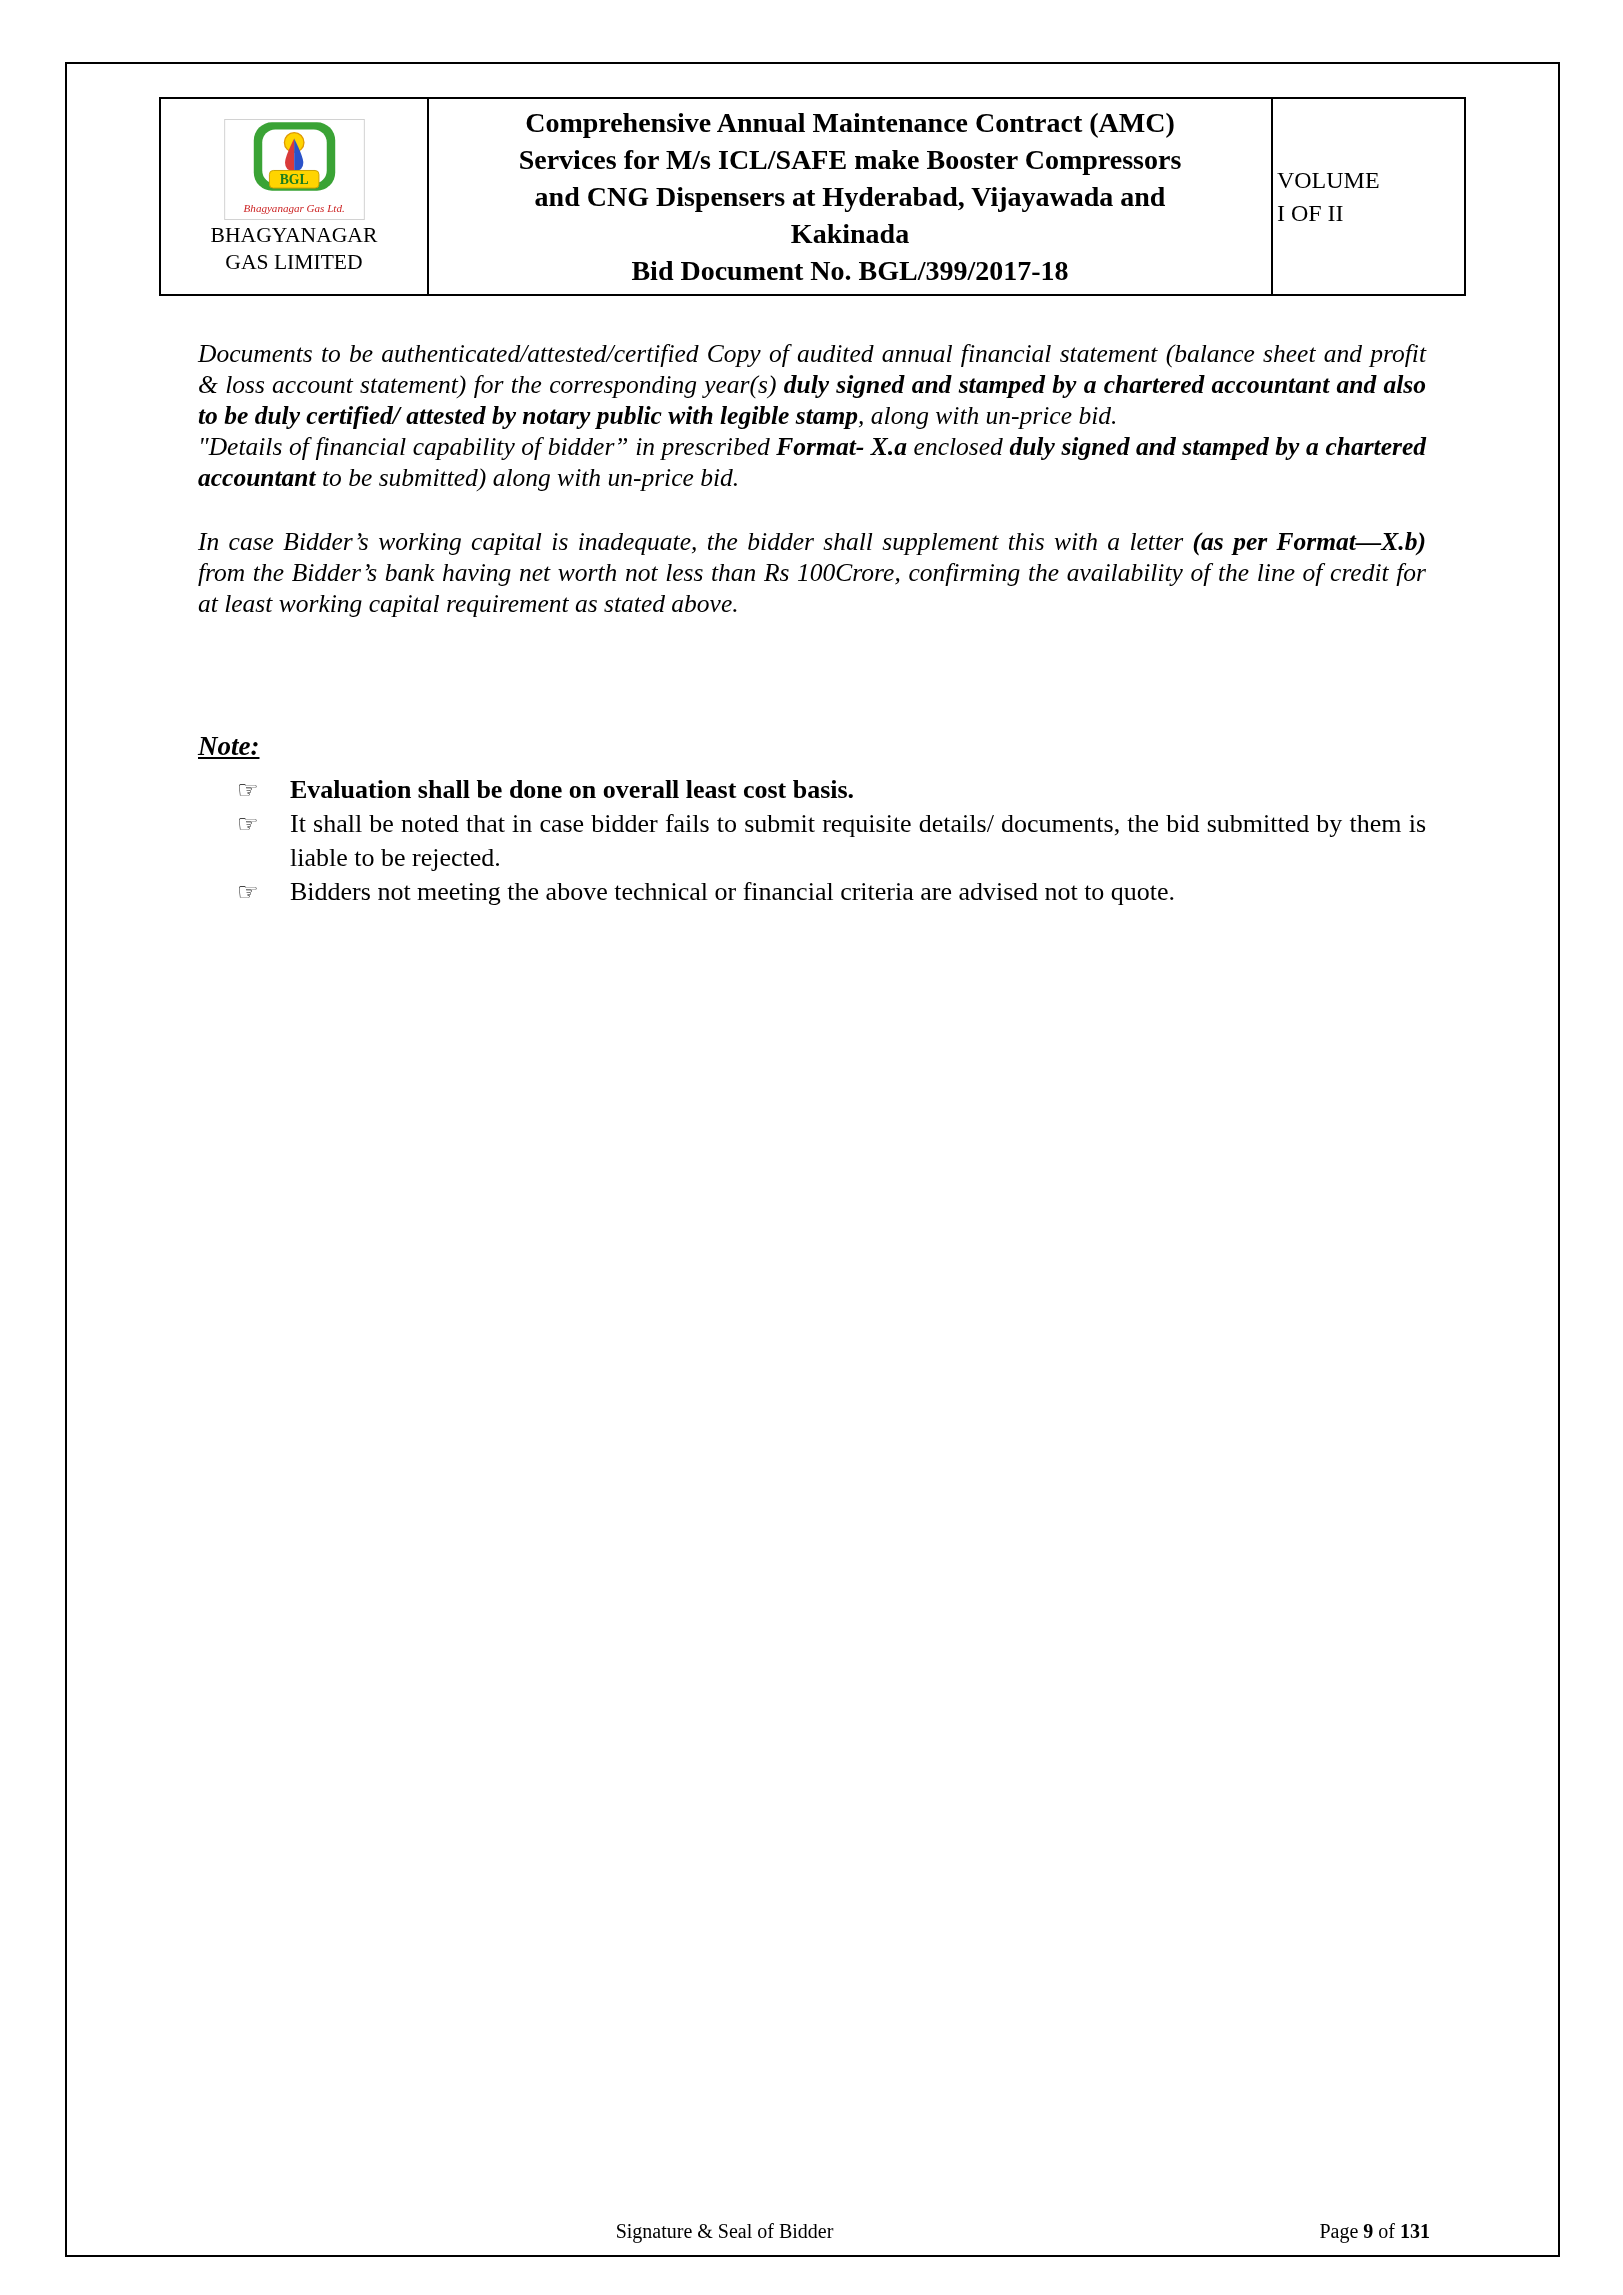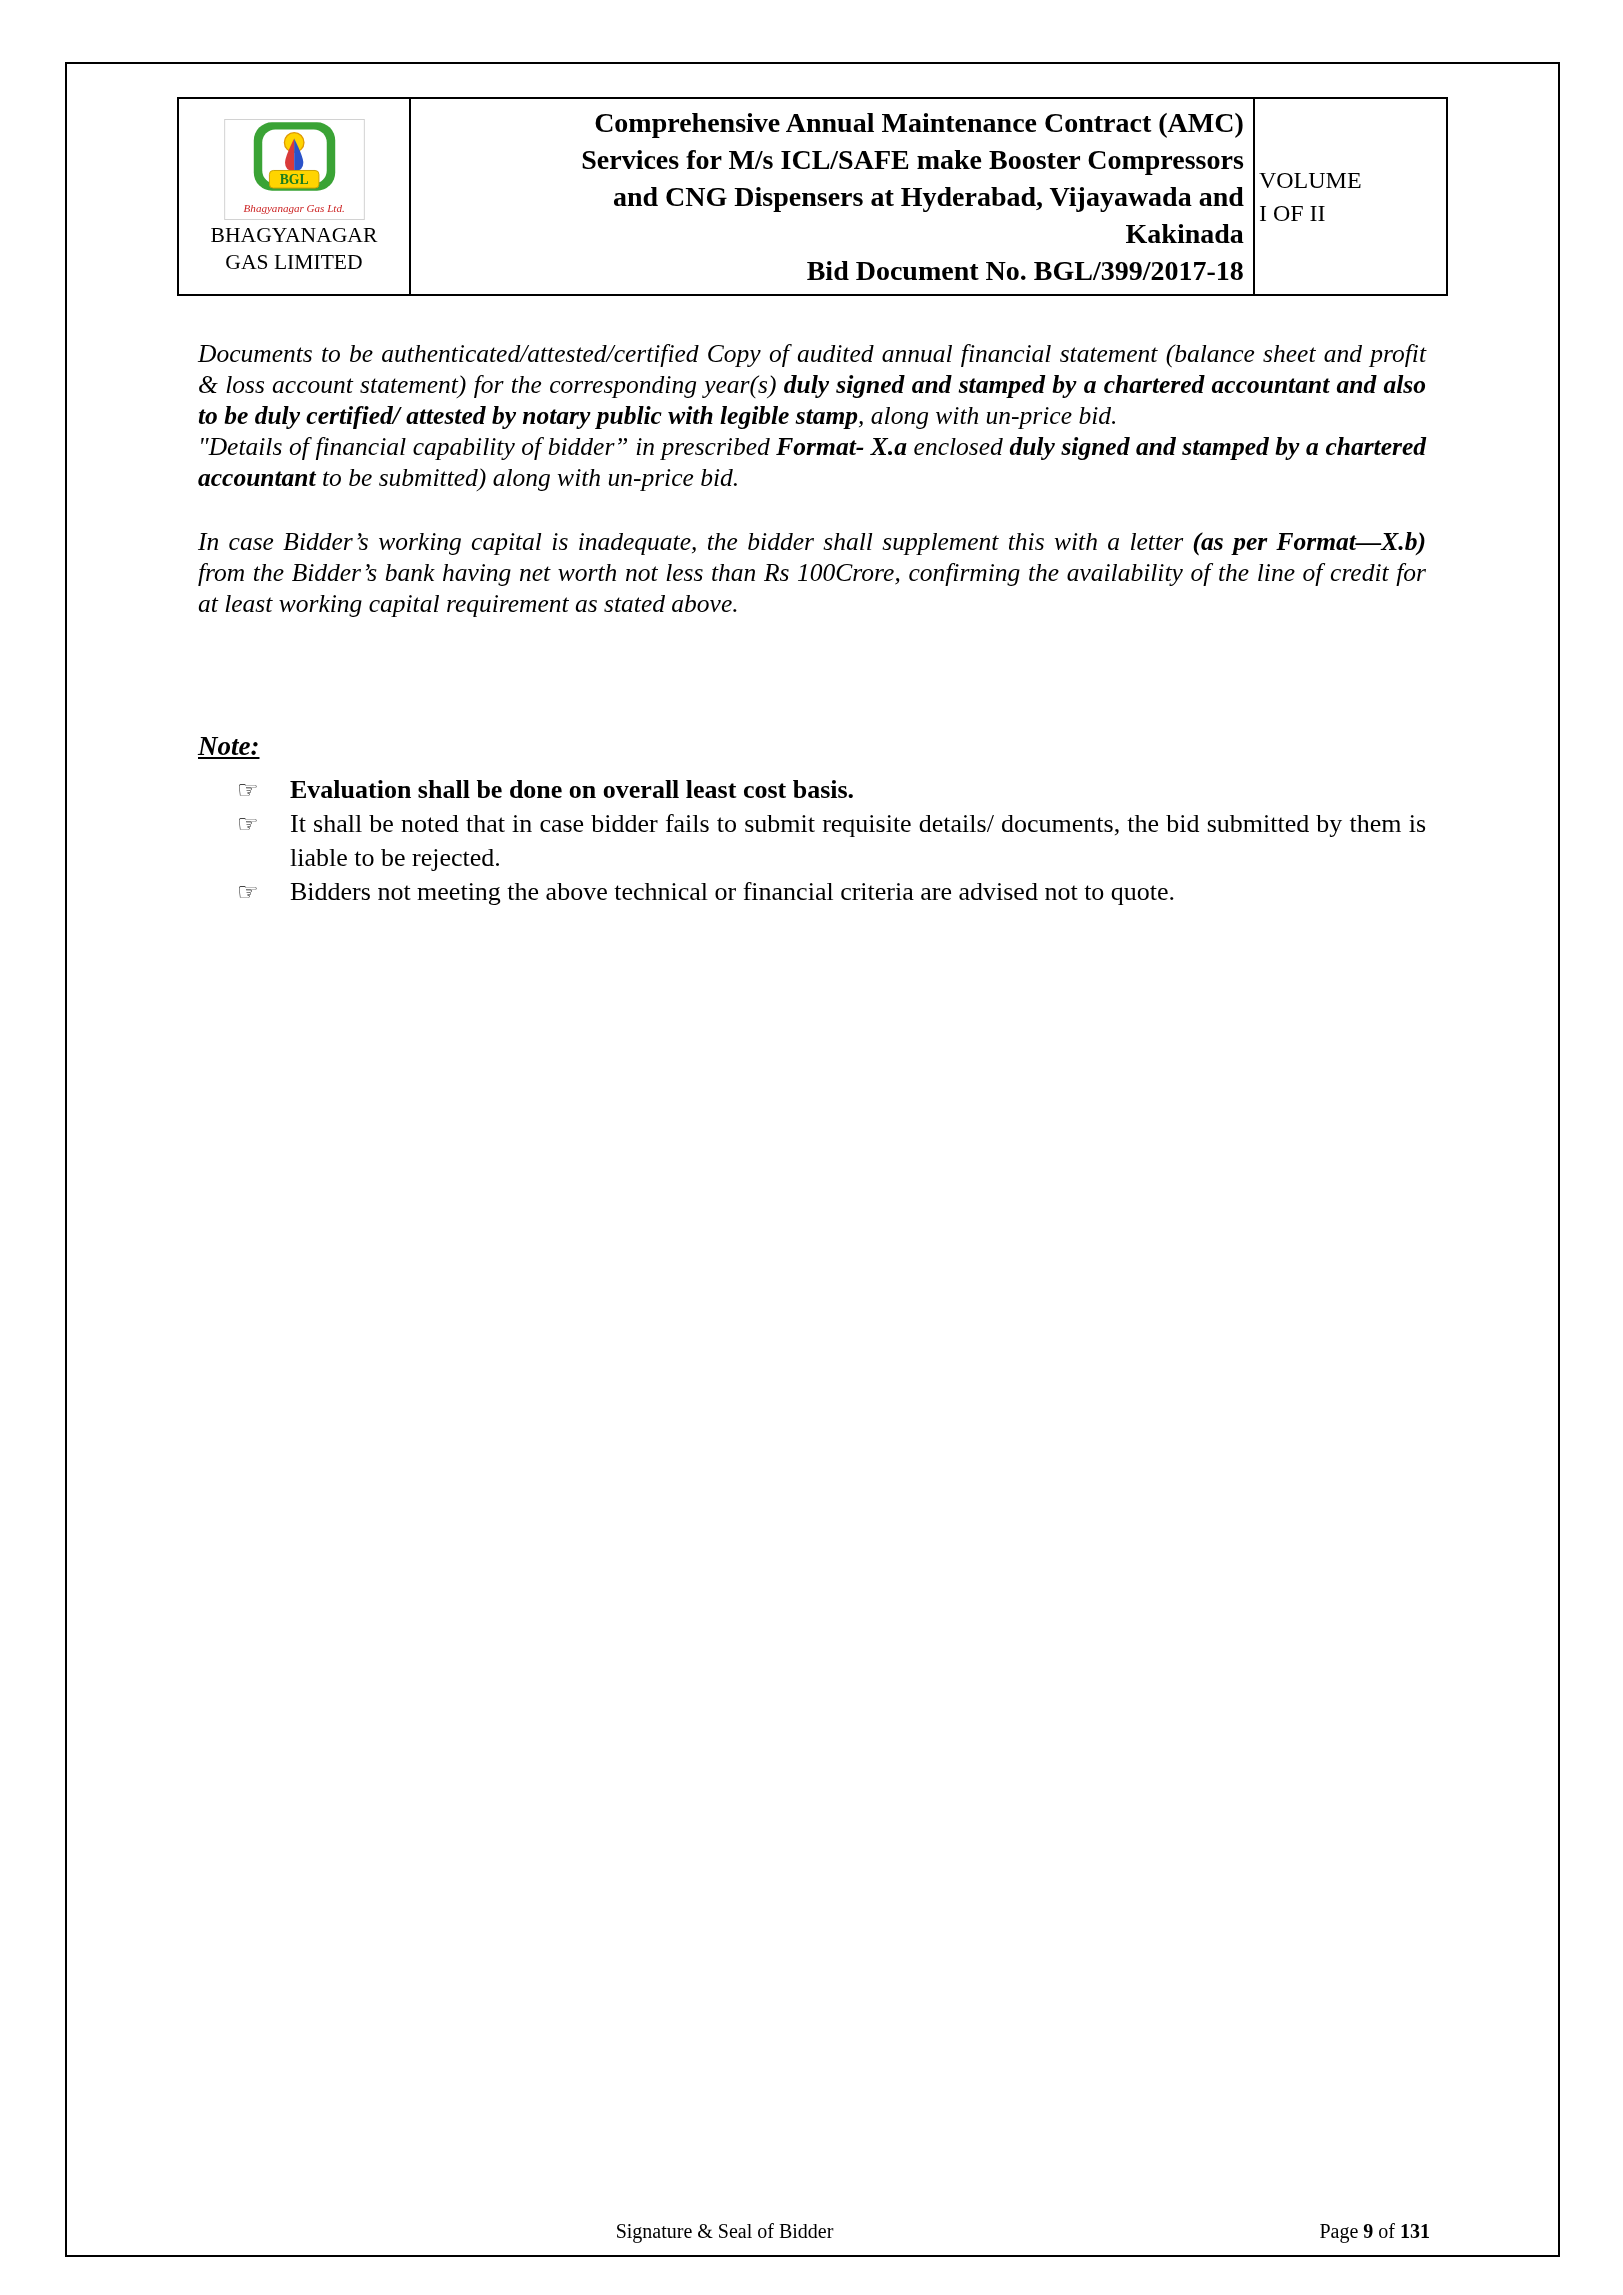--- a/index.html
+++ b/index.html
@@ -17,23 +17,23 @@
     width: 1495px; height: 2195px;
     border: 2px solid #000;
   }
   
   .header-table {
     border-collapse: collapse;
     margin: 33px auto 0 auto;
     table-layout: fixed;
   }
   .header-table td { border: 2px solid #000; vertical-align: middle; }
-  td.logo-cell { width: 232px; text-align: center; padding: 6.5px 3.9px 5.2px 3.9px; }
+  td.logo-cell { width: 268px; text-align: center; padding: 6.5px 3.9px 5.2px 3.9px; }
   td.title-cell {
-    width: 844px; text-align: right;
+    width: 844px; text-align: center;
     font-weight: bold; font-size: 28px; line-height: 37px;
     padding: 5.2px 9.2px;
   }
   td.volume-cell {
     width: 193px; 
     font-size: 24px; line-height: 33px;
     white-space: pre-line;
     padding: 5.2px 3.9px;
   }
   .doc-title { white-space: pre-line; }

